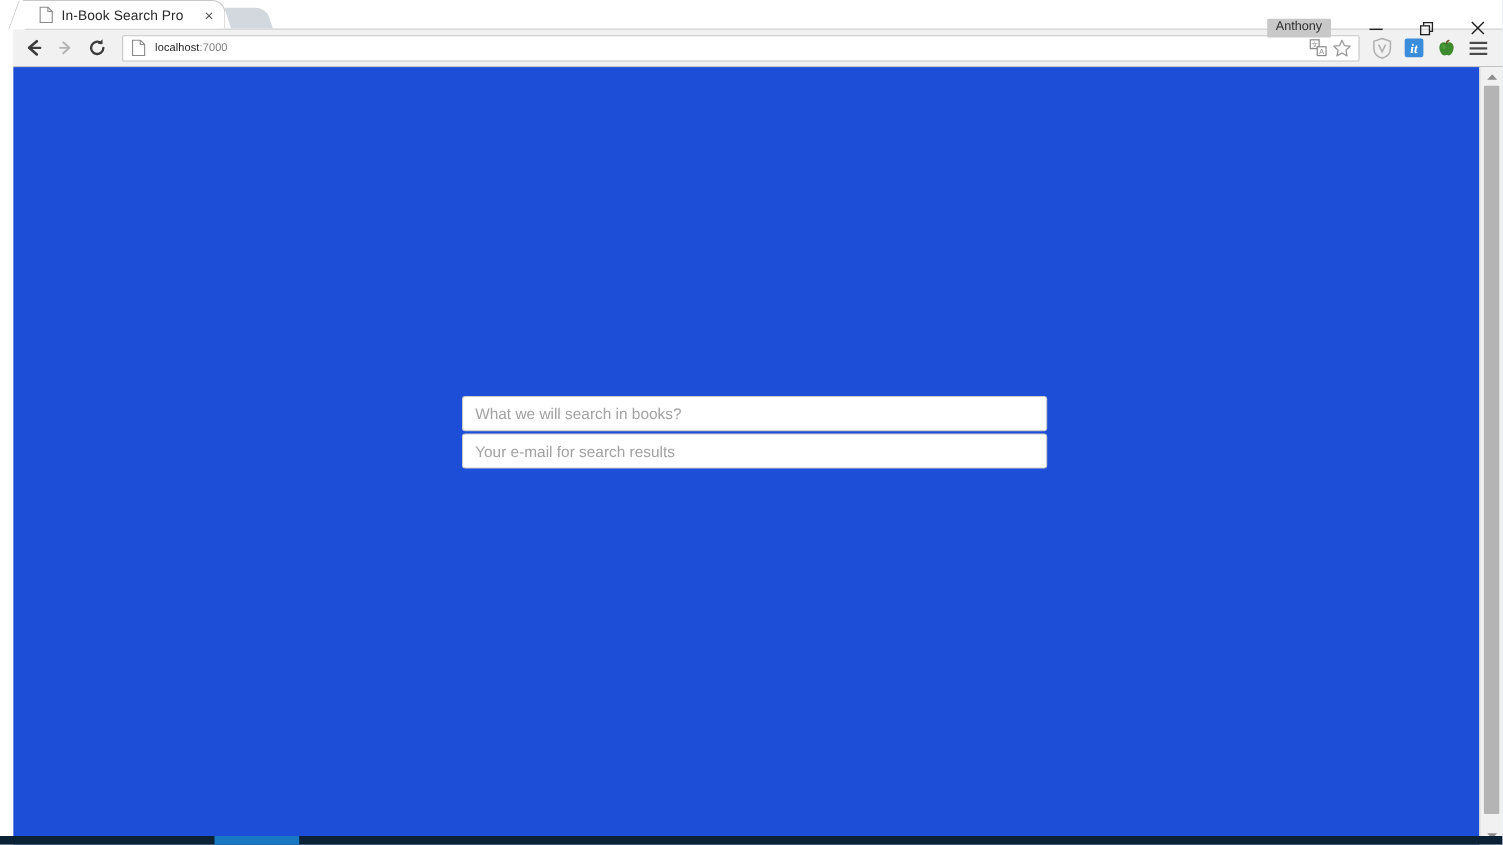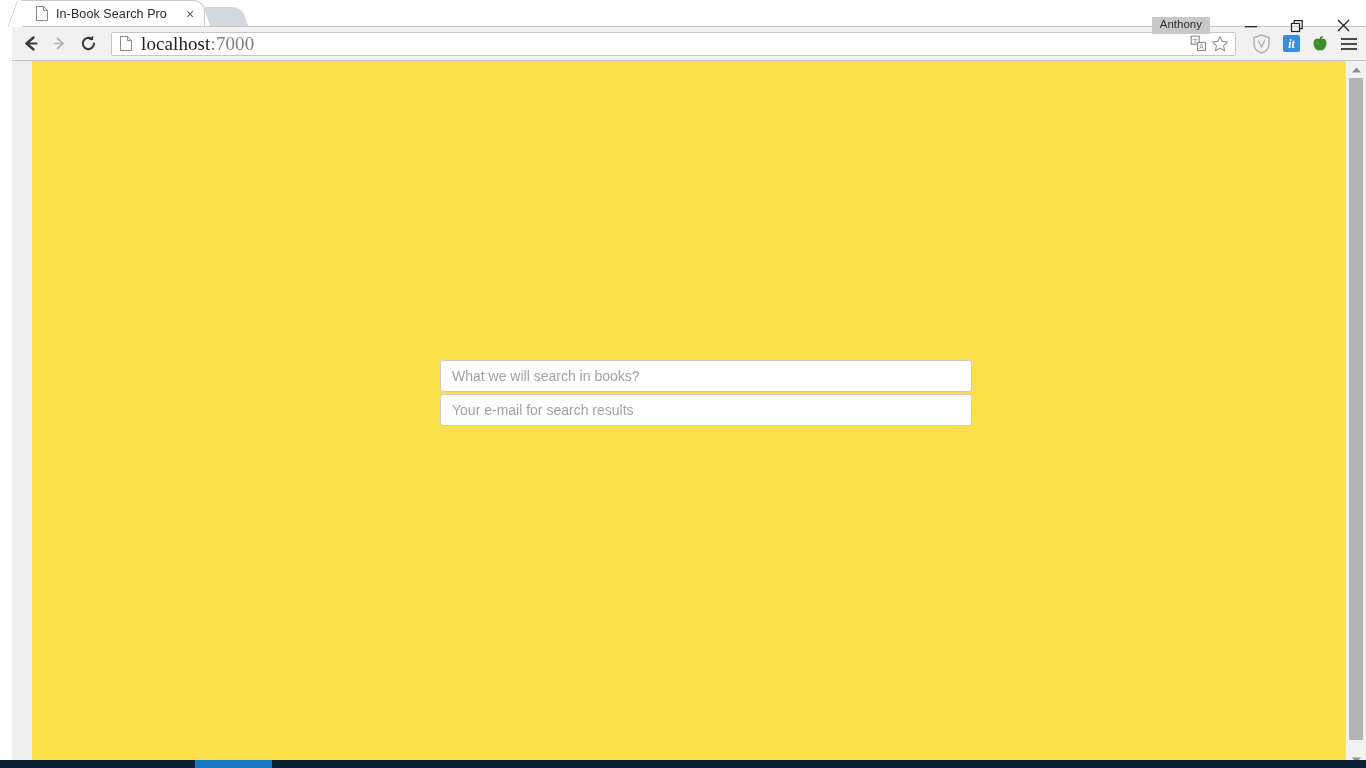--- a/index.html
+++ b/index.html
@@ -146,37 +146,36 @@
     border: 1px solid #c6c6c6;
     border-radius: 2px;
     display: flex;
     align-items: center;
     padding: 0 4px 0 7px;
     cursor: text;
   }
   .omnibox-icon { width: 14px; height: 15px; flex: 0 0 auto; margin-right: 8px; }
   .url-text {
     flex: 1 1 auto;
-    font-size: 19px;
+    font-size: 10px;
     color: #222;
     white-space: nowrap;
     overflow: hidden;
     letter-spacing: .1px;
-    font-family: Liberation Serif, serif;
   }
   .url-text .url-port { color: #808080; }
   .omni-action {
     width: 22px; height: 22px;
     display: flex; align-items: center; justify-content: center;
     cursor: pointer;
     flex: 0 0 auto;
   }
   .ext-btn {
     width: 29px; height: 29px;
-    display: flex; align-items: center; justify-content: flex-end;
+    display: flex; align-items: center; justify-content: center;
     cursor: pointer;
     flex: 0 0 auto;
   }
   .ext-it {
     width: 17px; height: 17px;
     background: #3a8ddb;
     border-radius: 2px;
     color: #ffffff;
     font-size: 12px;
     font-weight: bold;
@@ -190,23 +189,22 @@
   .viewport {
     flex: 1 1 auto;
     position: relative;
     display: flex;
     overflow: hidden;
     background: #eeeeee;
   }
   .page {
     flex: 1 1 auto;
     position: relative;
-    background: #fde047;
+    background: #1d4ed8;
     overflow: hidden;
-    margin-left: 20px;
   }
 
   .search-form {
     position: absolute;
     left: 408px;
     top: 299px;
     width: 532px;
   }
   .field {
     display: block;

